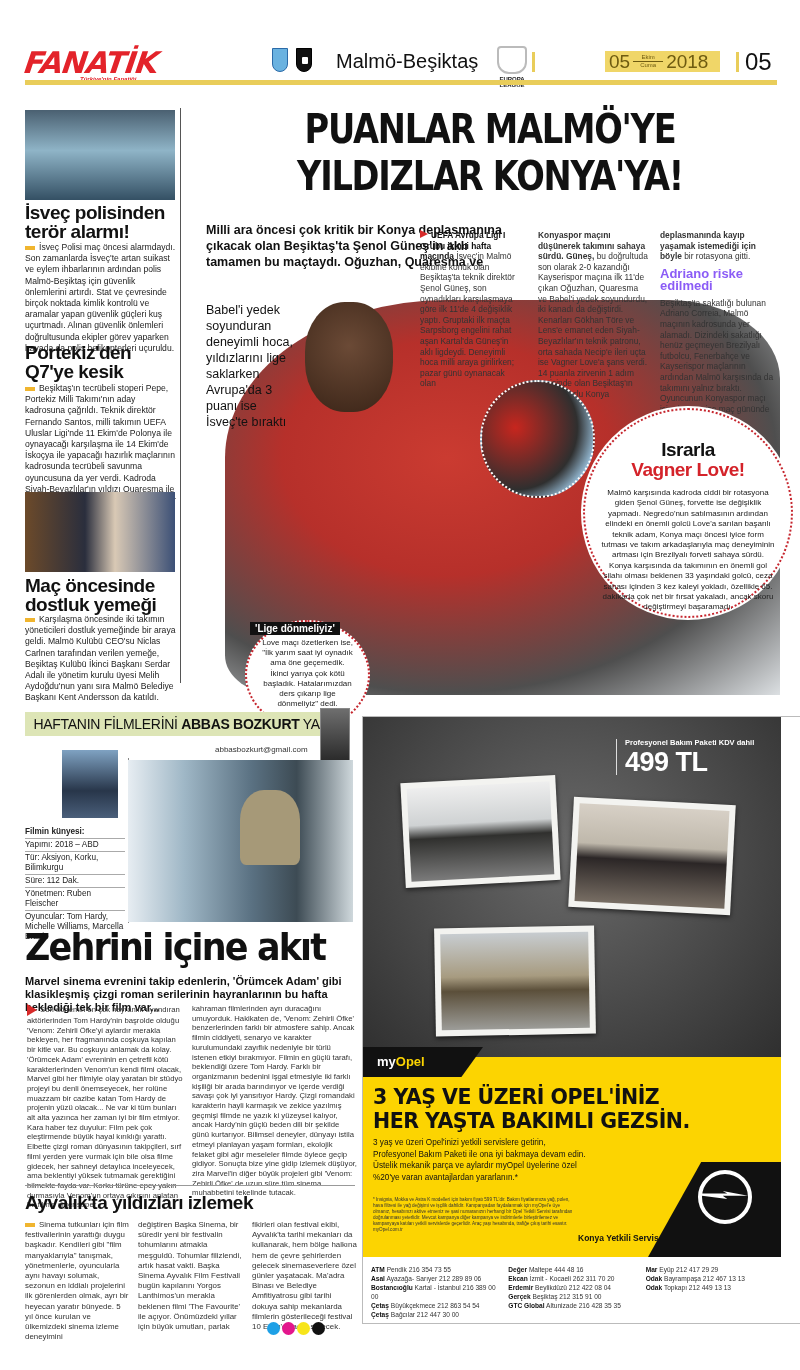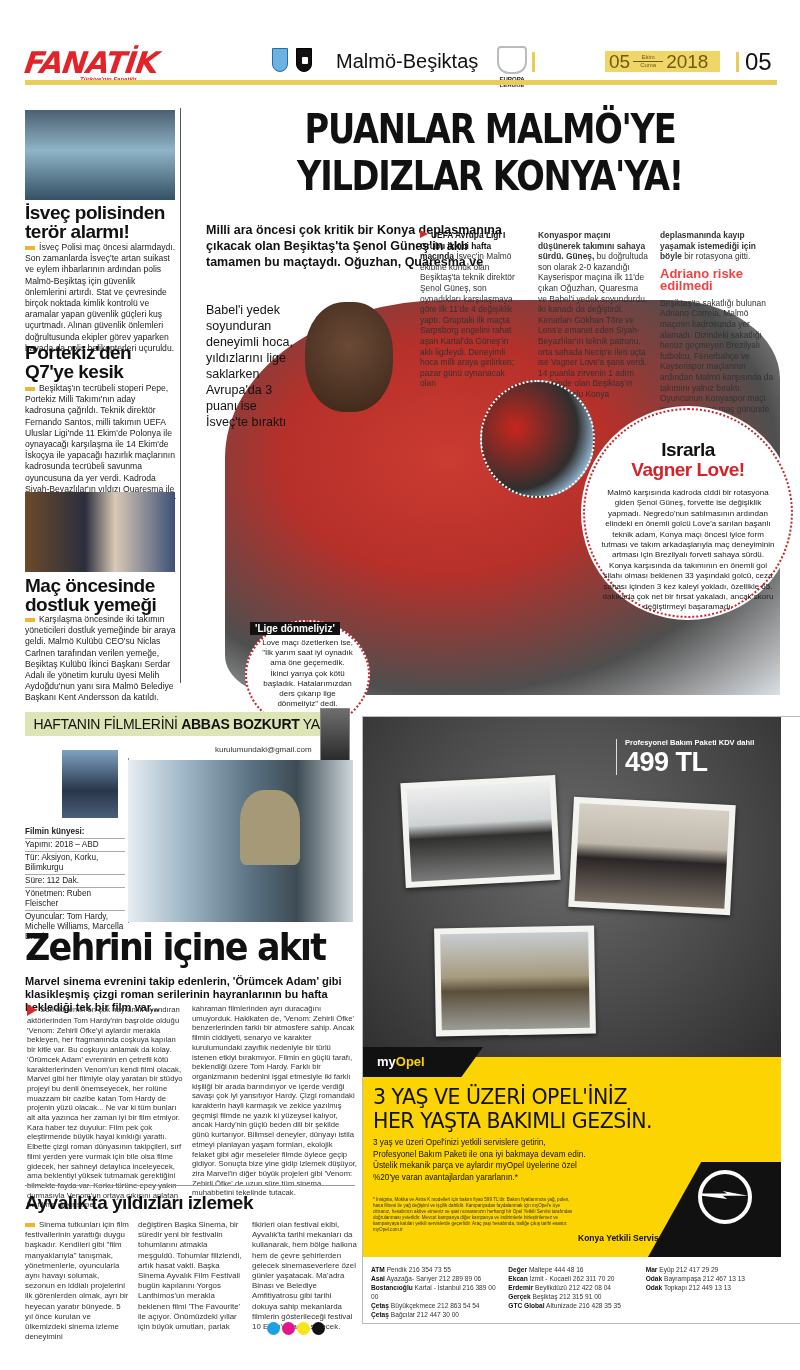--- a/index.html
+++ b/index.html
@@ -36,21 +36,21 @@
 .vsep{left:180px;top:108px;width:1px;height:575px;background:#555}
 
 .intro{left:206px;top:222px;width:300px;font-weight:bold;font-size:12.5px;line-height:16px;color:#111}
 .intro-narrow{left:206px;top:302px;width:95px;font-weight:normal;font-size:12.5px;line-height:16px;color:#111}
 .player-photo{left:225px;top:300px;width:555px;height:395px;background:radial-gradient(ellipse at 40% 40%,#c62a1f 0%,#b01e18 35%,#3f3f3f 70%,#d9dde0 100%);border-radius:40% 20% 0 10%;opacity:.92}
 .player-head{left:305px;top:302px;width:88px;height:110px;border-radius:45%;background:radial-gradient(circle at 50% 40%,#6b4a36,#3a2417)}
 .c2{left:420px;top:230px;width:95px;font-size:8.4px;line-height:10.6px;text-align:left;color:#333}
 .c2 b{color:#111}
 .c3{left:538px;top:230px;width:110px;font-size:8.4px;line-height:10.6px;color:#333}
 .c4{left:660px;top:230px;width:120px;font-size:8.4px;line-height:10.6px;color:#333}
-.sub-h{font-weight:bold;font-size:13px;line-height:12px;color:#ef4444;margin:6px 0 6px}
+.sub-h{font-weight:bold;font-size:13px;line-height:12px;color:#8b5cf6;margin:6px 0 6px}
 .arrow{display:inline-block;width:0;height:0;border-left:8px solid #d72a2a;border-top:4px solid transparent;border-bottom:4px solid transparent;margin-right:3px}
 .inset{left:480px;top:380px;width:115px;height:118px;border-radius:50%;background:radial-gradient(circle at 30% 40%,#c7261e,#2f2f2f 60%,#9cc4e0 80%,#5aa04b);border:2px dotted #fff}
 .circle-box{left:583px;top:408px;width:210px;height:210px;border-radius:50%;background:#fff;border:2px dotted #c6262e;text-align:center;padding:30px 16px 0;box-shadow:0 0 0 2px #fff}
 .cb-t1{font-weight:bold;font-size:19px;line-height:20px;color:#111;letter-spacing:-.5px}
 .cb-t2{font-weight:bold;font-size:19px;line-height:20px;color:#d4232a;letter-spacing:-.5px;margin-bottom:8px}
 .cb-body{font-size:8px;line-height:10.4px;color:#222}
 .quote-box{left:245px;top:620px;width:125px;height:110px;border-radius:50%;background:#fff;border:2px dotted #c6262e;text-align:center;padding:16px 14px 0;font-size:8px;line-height:10.2px}
 .quote-tag{left:250px;top:622px;background:#111;color:#fff;font-weight:bold;font-size:10px;padding:1px 5px}
 
 .film-hdr{left:25px;top:712px;width:325px;height:24px;background:#dde5b6;font-size:14px;line-height:24px;text-align:center;color:#111;letter-spacing:-.3px}
@@ -83,21 +83,21 @@
 .polaroid div{width:100%;height:100%;background:linear-gradient(180deg,#d8dde2 0%,#b8c2c9 45%,#4a4a4a 55%,#8c8c8c 100%)}
 .p1{left:40px;top:62px;width:155px;height:105px;transform:rotate(-3deg)}
 .p1 div{background:linear-gradient(180deg,#eee 0%,#cfd2d3 40%,#30302e 55%,#7b7b7b 100%)}
 .p2{left:208px;top:84px;width:162px;height:110px;transform:rotate(3deg)}
 .p2 div{background:linear-gradient(180deg,#d7d0c6 0%,#bfb8ab 40%,#2b2626 55%,#776d63 100%)}
 .p3{left:72px;top:210px;width:160px;height:108px;transform:rotate(-1deg)}
 .p3 div{background:linear-gradient(180deg,#c7ccd0 0%,#a79b80 45%,#5b4f3a 60%,#9c9c98 100%)}
 .ad-yel{left:0;top:340px;width:418px;height:268px;background:#fcd401}
 .myopel{left:0;top:330px;height:30px;width:120px;background:#111;clip-path:polygon(0 0,100% 0,82% 100%,0 100%);color:#fcd401;font-weight:bold;font-size:13px;line-height:30px;padding-left:14px}
 .myopel span{color:#fff}
-.ad-h{left:10px;top:368px;font-family:"DejaVu Sans",sans-serif;font-weight:normal;font-size:20.5px;line-height:24px;color:#111;letter-spacing:-.5px}
+.ad-h{left:10px;top:368px;font-family:"DejaVu Sans",sans-serif;font-weight:bold;font-size:20.5px;line-height:24px;color:#111;letter-spacing:-.5px}
 .ad-p{left:10px;top:420px;font-size:8.2px;line-height:11.5px;color:#111}
 .ad-fine{left:10px;top:480px;width:200px;font-size:4.6px;line-height:6px;color:#333}
 .ad-serv{left:215px;top:516px;font-size:8.5px;font-weight:bold;color:#111}
 .ad-blk{left:285px;top:445px;width:133px;height:95px;background:#111;clip-path:polygon(40% 0,100% 0,100% 100%,0 100%)}
 .opel-ring{left:335px;top:453px;width:54px;height:54px;border:4px solid #fff;border-radius:50%}
 .opel-bolt{left:339px;top:474px;width:46px;height:8px;background:#fff;clip-path:polygon(0 30%,55% 30%,45% 0,100% 60%,45% 60%,55% 100%,0 60%)}
 .ad-dealers{left:0;top:540px;width:418px;height:68px;background:#fff;padding:8px 8px;display:flex;gap:10px}
 .dcol{font-size:6.6px;line-height:9px;color:#333;flex:1}
 .dcol b{color:#111}
 </style>
@@ -170,21 +170,21 @@
   <div>Love maçı özetlerken ise, "İlk yarım saat iyi oynadık ama öne geçemedik. İkinci yarıya çok kötü başladık. Hatalarımızdan ders çıkarıp lige dönmeliyiz" dedi.</div>
 </div>
 <div class="abs quote-tag">'Lige dönmeliyiz'</div>
 
 <div class="abs film-hdr">
   <span>HAFTANIN FİLMLERİNİ</span>
   <b>ABBAS BOZKURT</b>
   <span>YAZDI</span>
 </div>
 <div class="abs author-ph"></div>
-<div class="abs email">kurulumundaki@gmail.com</div>
+<div class="abs email">abbasbozkurt@gmail.com</div>
 <div class="abs poster"></div>
 <div class="abs vline"></div>
 <div class="abs scene"></div>
 <div class="abs scene-rider"></div>
 <div class="abs kunye">
   <div class="kh">Filmin künyesi:</div>
   <div>Yapımı: 2018 – ABD</div>
   <div>Tür: Aksiyon, Korku, Bilimkurgu</div>
   <div>Süre: 112 Dak.</div>
   <div>Yönetmen: Ruben Fleischer</div>

